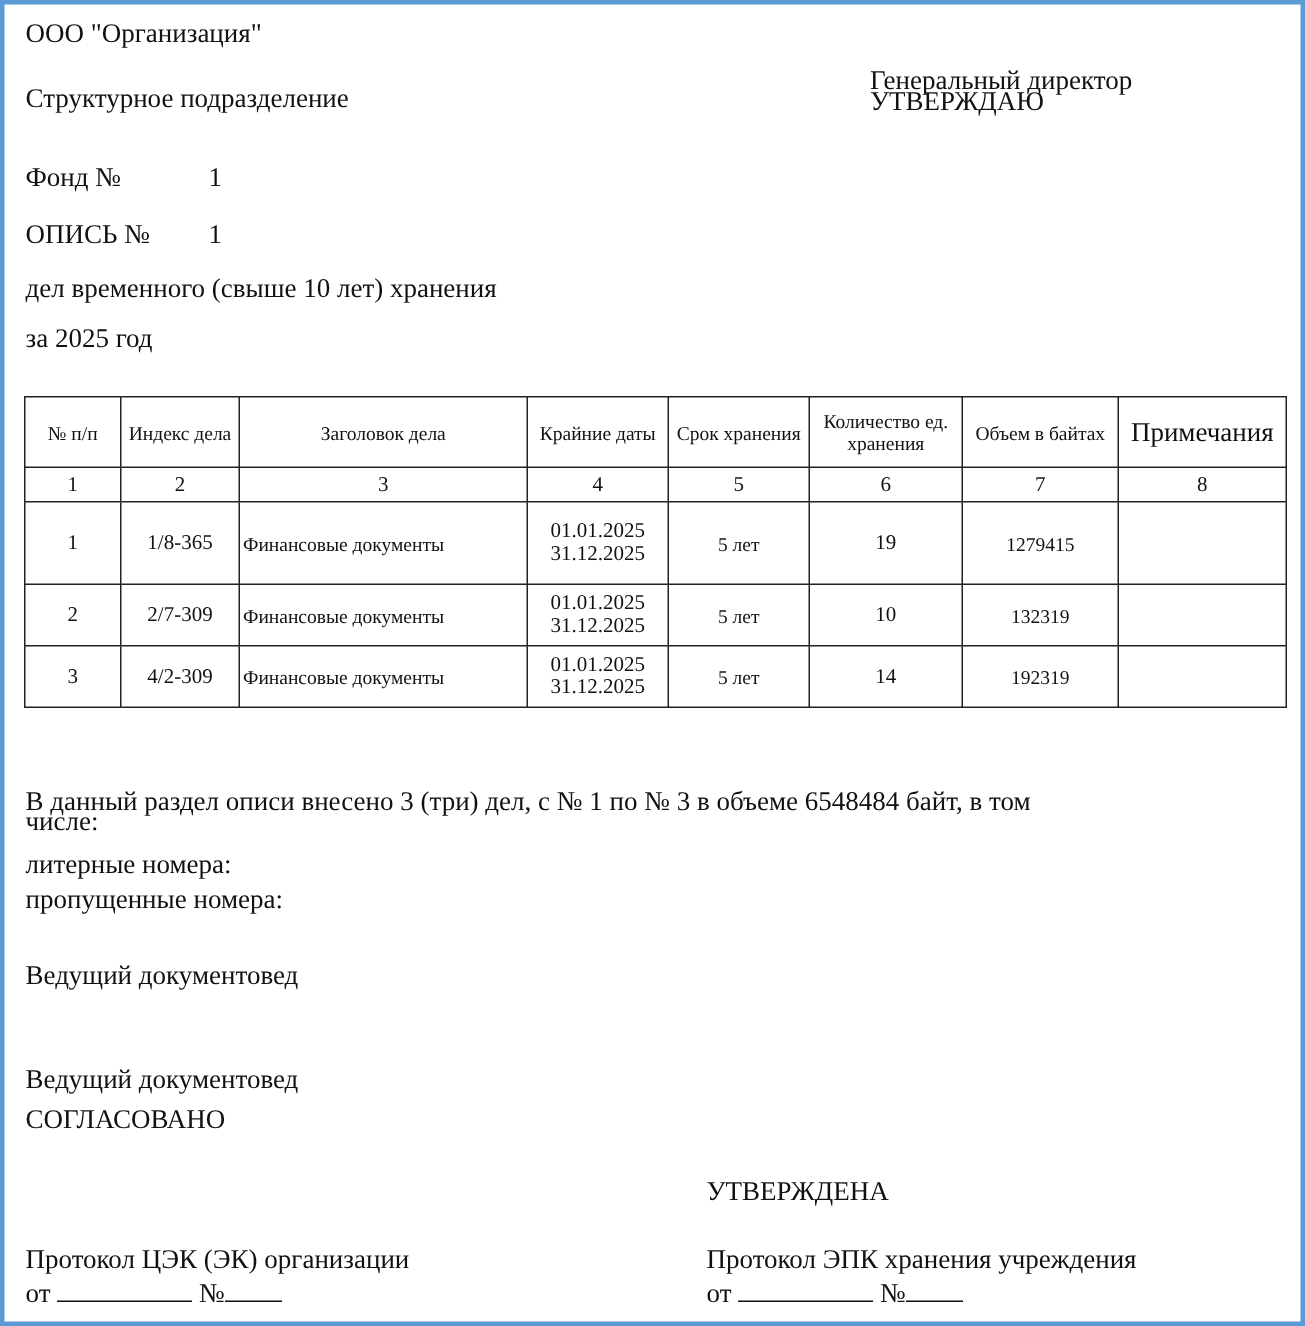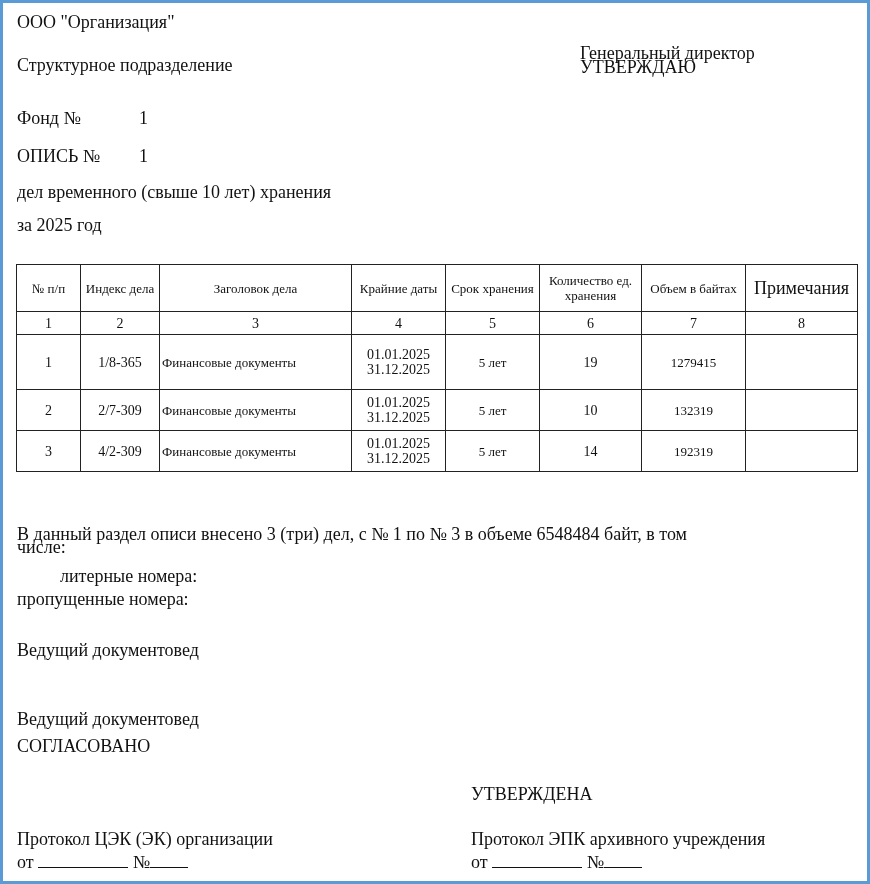--- a/index.html
+++ b/index.html
@@ -104,33 +104,33 @@
     <td>5 лет</td>
     <td class="big">14</td>
     <td>192319</td>
     <td></td>
   </tr>
 </tbody>
   </table>
 
 <div class="t lg" style="left:17px; top:524px;">В данный раздел описи внесено 3 (три) дел, с № 1 по № 3 в объеме 6548484 байт, в том</div>
 <div class="t lg" style="left:17px; top:537px;">числе:</div>
-<div class="t lg" style="left:17px; top:566px;margin-left:43px;">литерные номера:</div>
+<div class="t lg" style="left:17px; top:566px;">литерные номера:</div>
 <div class="t lg" style="left:17px; top:589px;">пропущенные номера:</div>
 
 <div class="t lg" style="left:17px; top:640px;">Ведущий документовед</div>
 <div class="t lg" style="left:17px; top:709px;">Ведущий документовед</div>
 
 <div class="t lg" style="left:17px; top:736px;">СОГЛАСОВАНО</div>
 <div class="t lg" style="left:17px; top:829px;">Протокол ЦЭК (ЭК) организации</div>
 <div class="t lg" style="left:17px; top:852px;">
   <span>от</span>
   <span class="blank" style="width:90px;"></span>
   <span>№</span><span class="blank" style="width:38px;"></span>
 </div>
 
 <div class="t lg" style="left:471px; top:784px;">УТВЕРЖДЕНА</div>
-<div class="t lg" style="left:471px; top:829px;">Протокол ЭПК архивного учреждения</div>
+<div class="t lg" style="left:471px; top:829px;">Протокол ЭПК хранения учреждения</div>
 <div class="t lg" style="left:471px; top:852px;">
   <span>от</span>
   <span class="blank" style="width:90px;"></span>
   <span>№</span><span class="blank" style="width:38px;"></span>
 </div>
 
 </body></html>

